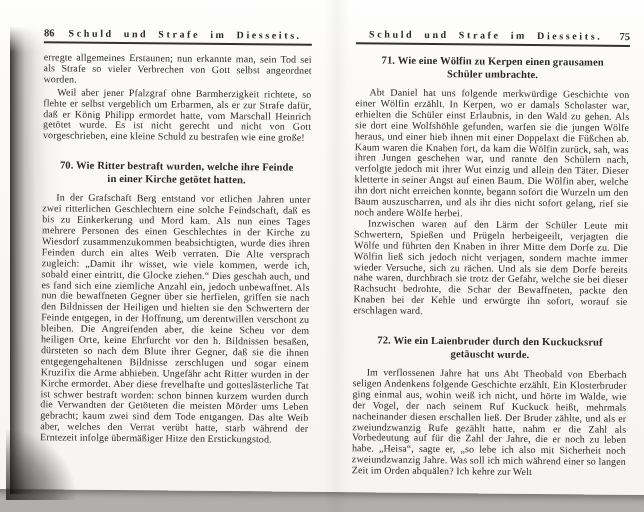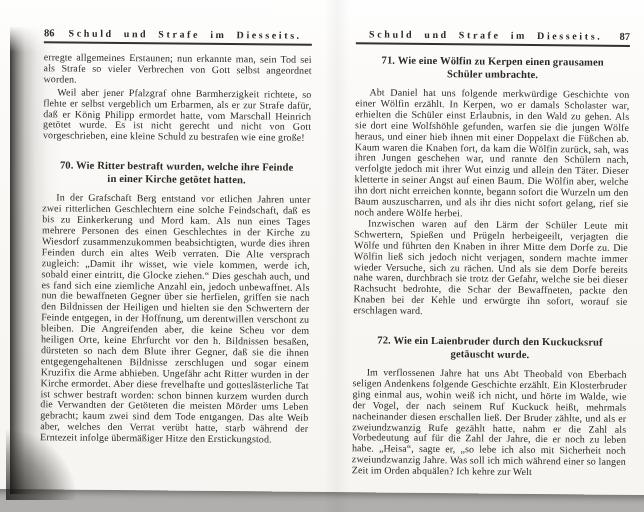--- a/index.html
+++ b/index.html
@@ -94,21 +94,21 @@
         <div>in einer Kirche getötet hatten.</div>
       </div>
       <div class="gap-sm"></div>
       <p class="para indent">In der Grafschaft Berg entstand vor etlichen Jahren unter zwei ritterlichen Geschlechtern eine solche Feindschaft, daß es bis zu Einkerkerung und Mord kam. Als nun eines Tages mehrere Personen des einen Geschlechtes in der Kirche zu Wiesdorf zusammenzukommen beabsichtigten, wurde dies ihren Feinden durch ein altes Weib verraten. Die Alte versprach zugleich: „Damit ihr wisset, wie viele kommen, werde ich, sobald einer eintritt, die Glocke ziehen.“ Dies geschah auch, und es fand sich eine ziemliche Anzahl ein, jedoch unbewaffnet. Als nun die bewaffneten Gegner über sie herfielen, griffen sie nach den Bildnissen der Heiligen und hielten sie den Schwertern der Feinde entgegen, in der Hoffnung, um derentwillen verschont zu bleiben. Die Angreifenden aber, die keine Scheu vor dem heiligen Orte, keine Ehrfurcht vor den h. Bildnissen besaßen, dürsteten so nach dem Blute ihrer Gegner, daß sie die ihnen entgegengehaltenen Bildnisse zerschlugen und sogar einem Kruzifix die Arme abhieben. Ungefähr acht Ritter wurden in der Kirche ermordet. Aber diese frevelhafte und gotteslästerliche Tat ist schwer bestraft worden: schon binnen kurzem wurden durch die Verwandten der Getöteten die meisten Mörder ums Leben gebracht; kaum zwei sind dem Tode entgangen. Das alte Weib aber, welches den Verrat verübt hatte, starb während der Erntezeit infolge übermäßiger Hitze den Erstickungstod.</p>
     </div>
   </div>
 
   <div class="page page-right">
     <div class="running-header">
       <span class="title">Schuld und Strafe im Diesseits.</span>
-      <span class="pagenum">87</span>
+      <span class="pagenum">75</span>
     </div>
     <div class="body-text">
       <div class="section-heading">
         <div>71. Wie eine Wölfin zu Kerpen einen grausamen</div>
         <div>Schüler umbrachte.</div>
       </div>
       <div class="gap-sm"></div>
       <p class="para indent">Abt Daniel hat uns folgende merkwürdige Geschichte von einer Wölfin erzählt. In Kerpen, wo er damals Scholaster war, erhielten die Schüler einst Erlaubnis, in den Wald zu gehen. Als sie dort eine Wolfshöhle gefunden, warfen sie die jungen Wölfe heraus, und einer hieb ihnen mit einer Doppelaxt die Füßchen ab. Kaum waren die Knaben fort, da kam die Wölfin zurück, sah, was ihren Jungen geschehen war, und rannte den Schülern nach, verfolgte jedoch mit ihrer Wut einzig und allein den Täter. Dieser kletterte in seiner Angst auf einen Baum. Die Wölfin aber, welche ihn dort nicht erreichen konnte, begann sofort die Wurzeln um den Baum auszuscharren, und als ihr dies nicht sofort gelang, rief sie noch andere Wölfe herbei.</p>
       <p class="para indent">Inzwischen waren auf den Lärm der Schüler Leute mit Schwertern, Spießen und Prügeln herbeigeeilt, verjagten die Wölfe und führten den Knaben in ihrer Mitte dem Dorfe zu. Die Wölfin ließ sich jedoch nicht verjagen, sondern machte immer wieder Versuche, sich zu rächen. Und als sie dem Dorfe bereits nahe waren, durchbrach sie trotz der Gefahr, welche sie bei dieser Rachsucht bedrohte, die Schar der Bewaffneten, packte den Knaben bei der Kehle und erwürgte ihn sofort, worauf sie erschlagen ward.</p>
       <div class="gap-lg"></div>

